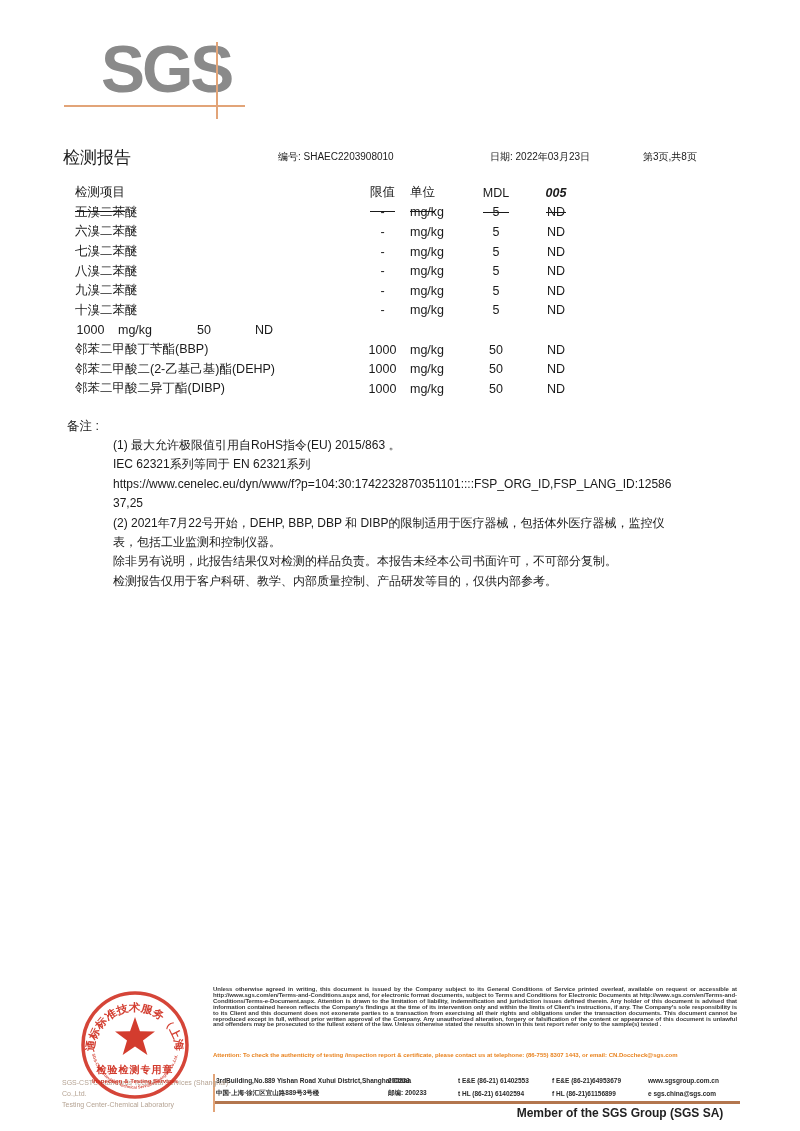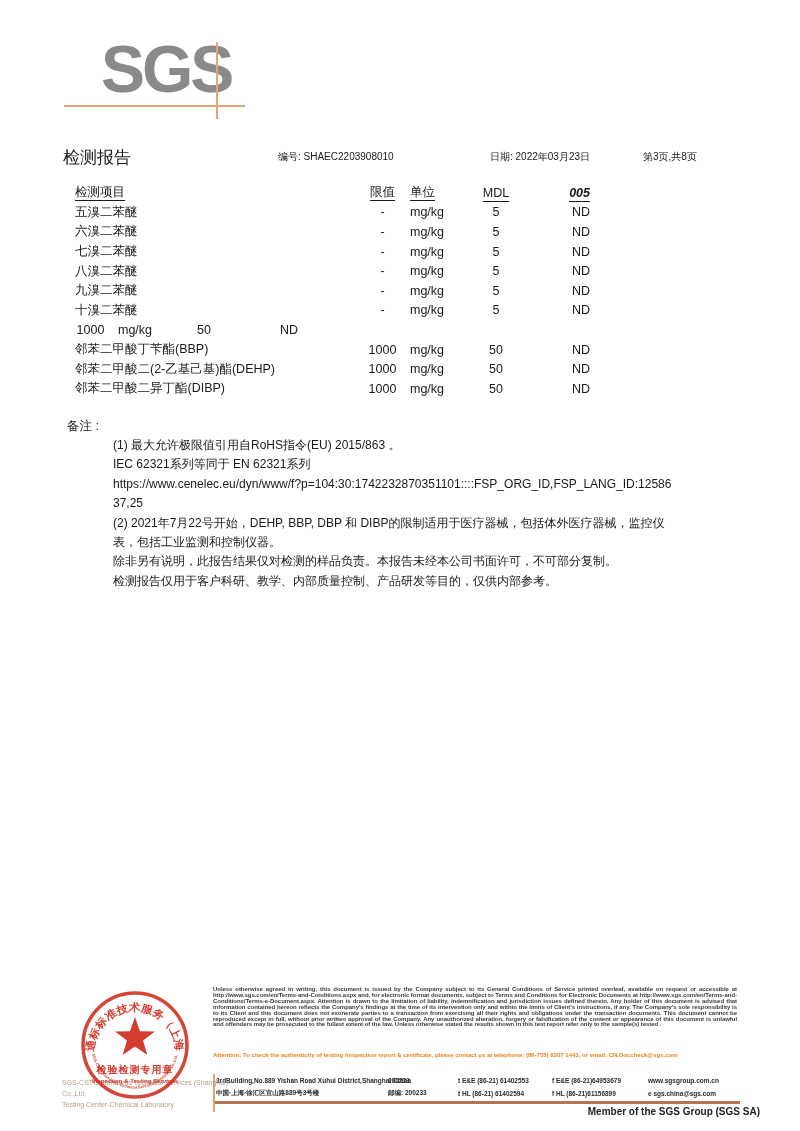--- a/index.html
+++ b/index.html
@@ -19,22 +19,22 @@
   .hdr-date { left: 490px; }
   .hdr-page { left: 643px; }
 
   
   .tbl { position: absolute; left: 63px; top: 183px; width: 540px; font-size: 12.5px; }
   .trow { display: flex; height: 19.6px; align-items: center; white-space: nowrap; }
   .c-item { width: 292px; padding-left: 12px; text-align: left; }
   .c-limit { width: 55px; text-align: center; }
   .c-unit { width: 60px; }
   .c-mdl { width: 52px; text-align: center; }
-  .c-res { width: 68px; text-align: right; }
-  .th-u { border-bottom: 1px solid #1a1a1a; padding-bottom: 1px; }
+  .c-res { width: 68px; text-align: center; }
+  .th-u { border-bottom: 1px solid #1a1a1a; padding-bottom: 12px; }
   .th-italic { font-style: italic; font-weight: 700; }
 
   
   .notes-label { position: absolute; left: 67px; top: 418px; font-size: 12.5px; }
   .notes { position: absolute; left: 113px; top: 436px; font-size: 12px; line-height: 19.4px; white-space: nowrap; }
 
   
   .company-gray { position: absolute; left: 62px; top: 1077px; width: 175px; font-size: 7px;
                   line-height: 11px; color: #b5a393; z-index: 1; }
   .stamp { position: absolute; left: 62px; top: 988px; z-index: 2; }
@@ -47,22 +47,22 @@
   .addr-block { position: absolute; left: 216px; top: 1074px; width: 524px; font-size: 6.5px; font-weight: 700; color: #2a2a2a; }
   .addr-row { display: flex; height: 13px; align-items: center; white-space: nowrap; }
   .a-addr { width: 172px; }
   .a-zip  { width: 70px; }
   .a-tel  { width: 94px; }
   .a-fax  { width: 96px; }
   .a-web  { flex: 1; }
 
   .v-orange { position: absolute; left: 213px; top: 1074px; width: 2px; height: 38px; background: #e2a478; }
   .h-brown  { position: absolute; left: 215px; top: 1101px; width: 525px; height: 3px; background: #b3764e; }
-  .member { position: absolute; left: 480px; top: 1106px; width: 280px; text-align: right;
-            font-size: 10px; font-weight: 700; color: #222; }
+  .member { position: absolute; left: 480px; top: 1106px; width: 280px; text-align: center;
+            font-size: 12px; font-weight: 700; color: #222; }
 </style>
 </head>
 <body>
 
 <div class="logo-text">SGS</div>
 <div class="logo-hline"></div>
 <div class="logo-vline"></div>
 
 <div class="report-title">检测报告</div>
 <div class="hdr-text hdr-no">编号: SHAEC2203908010</div>

